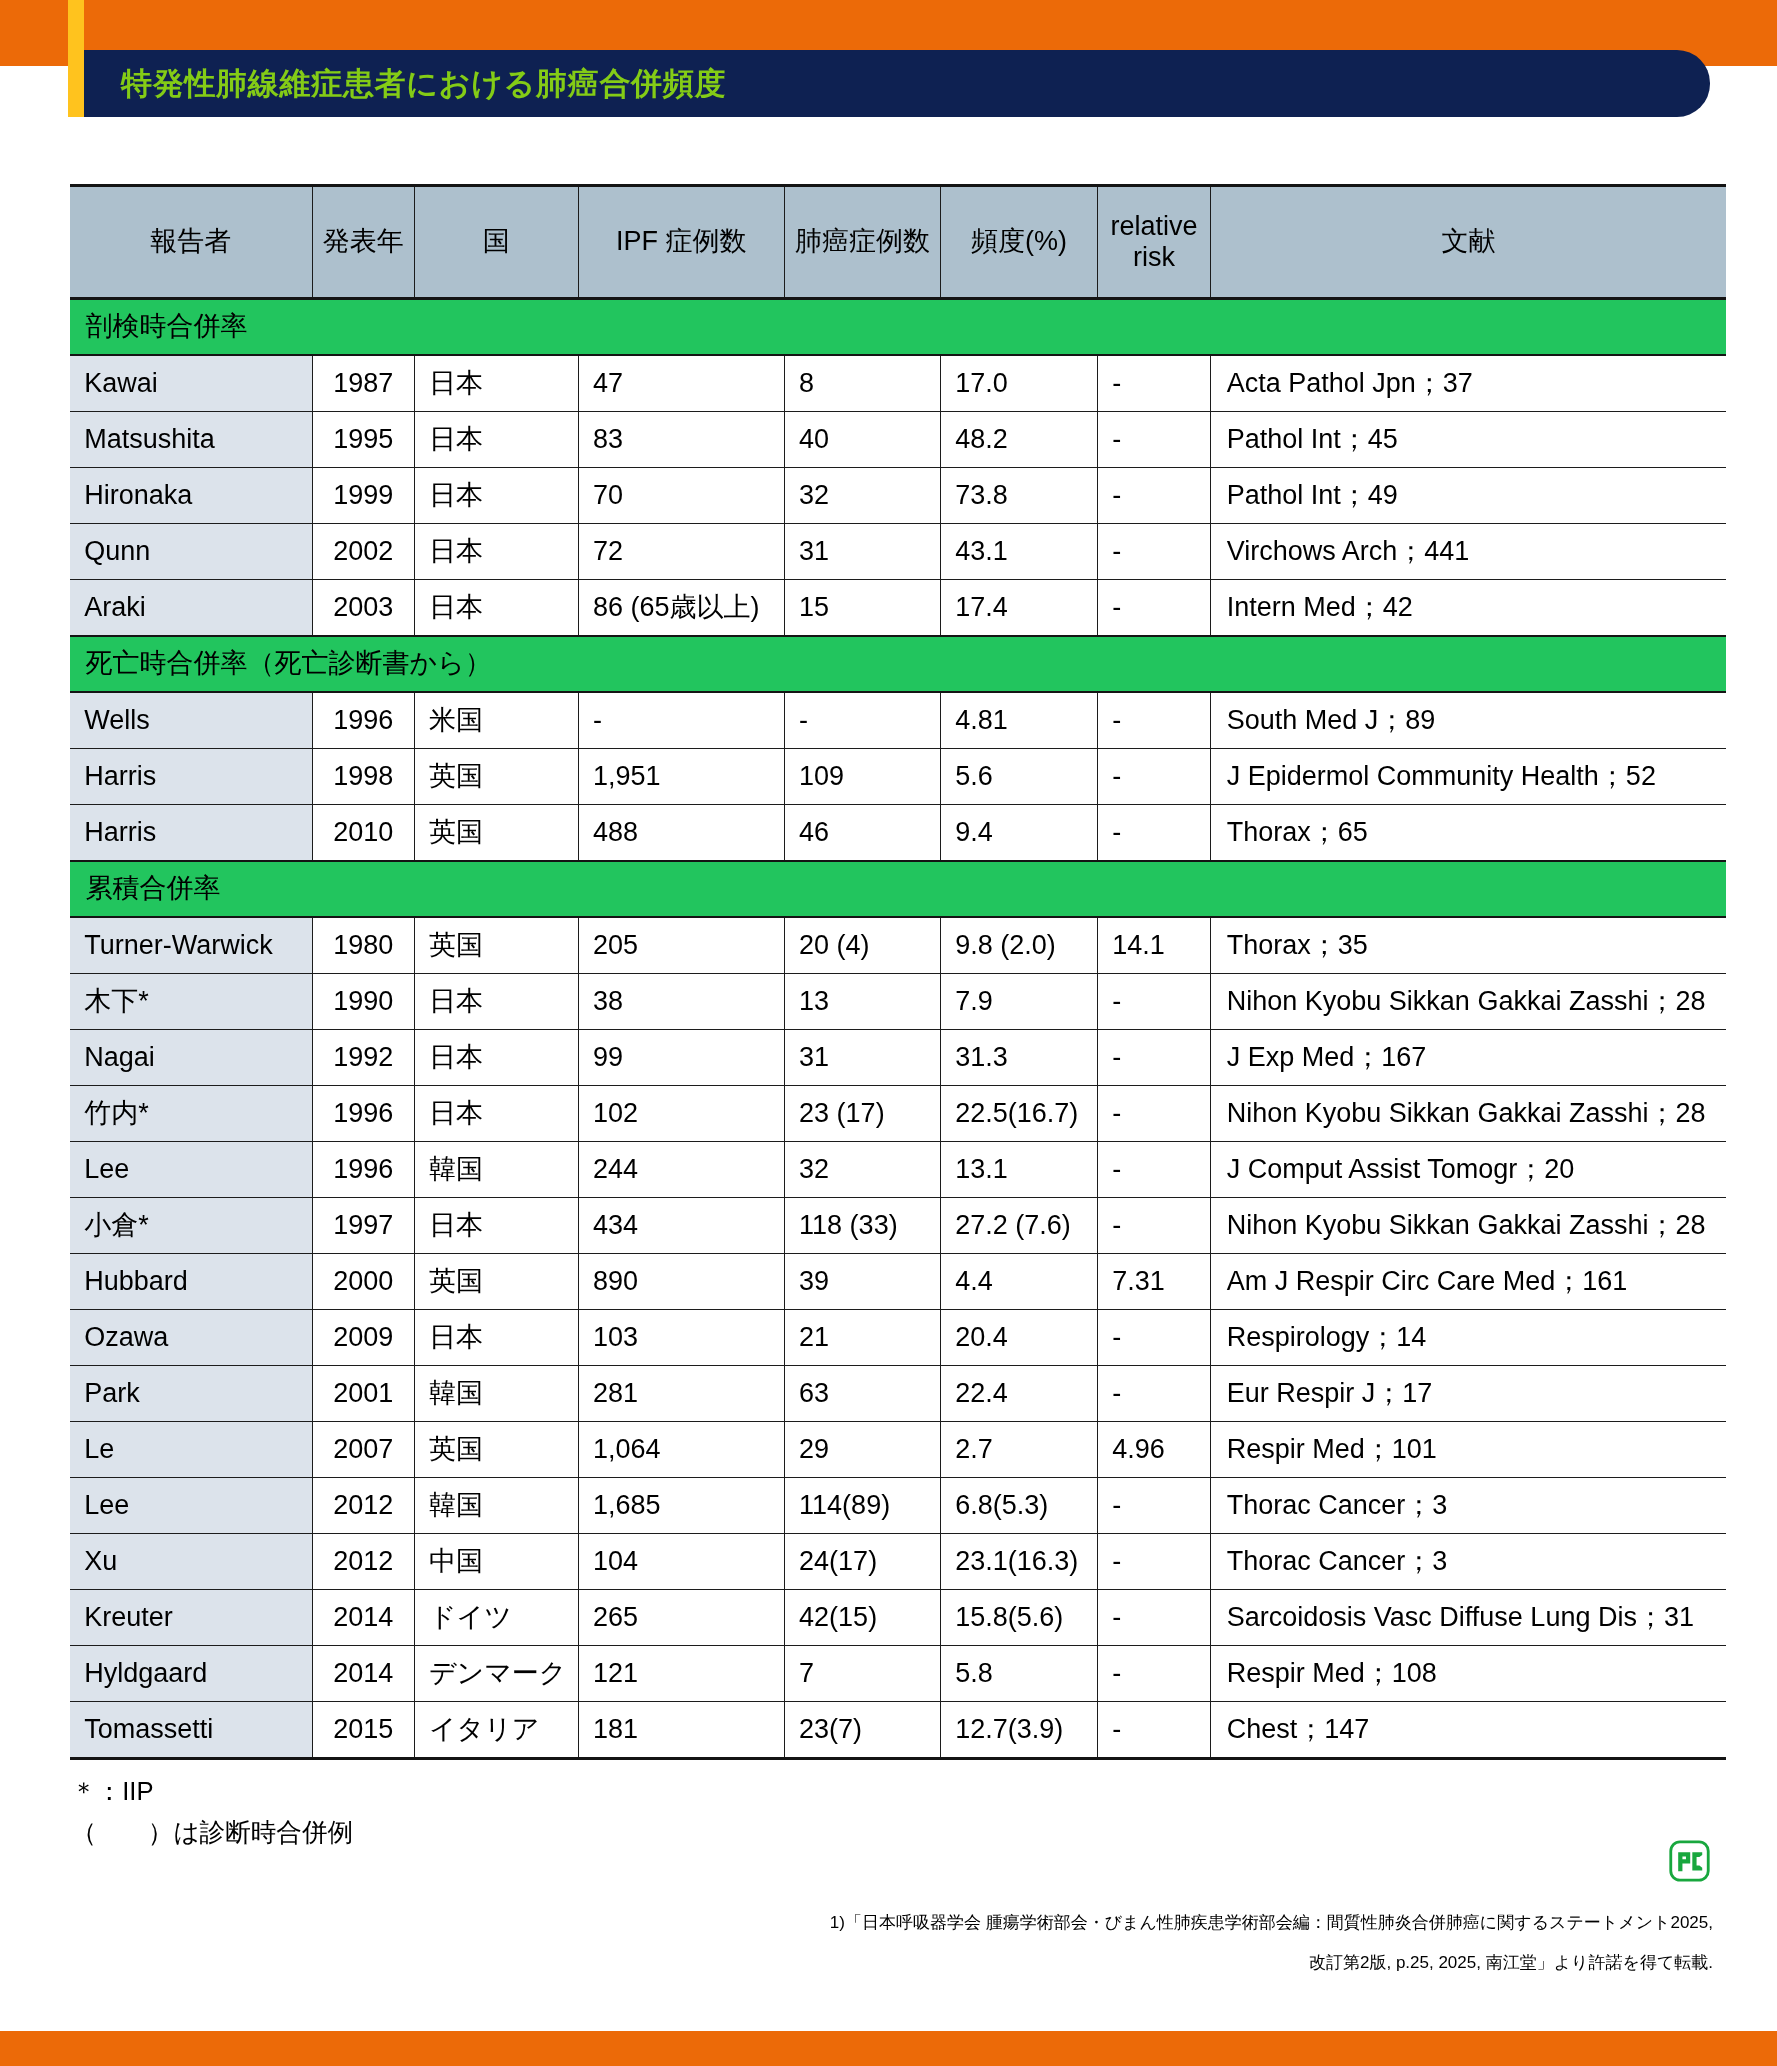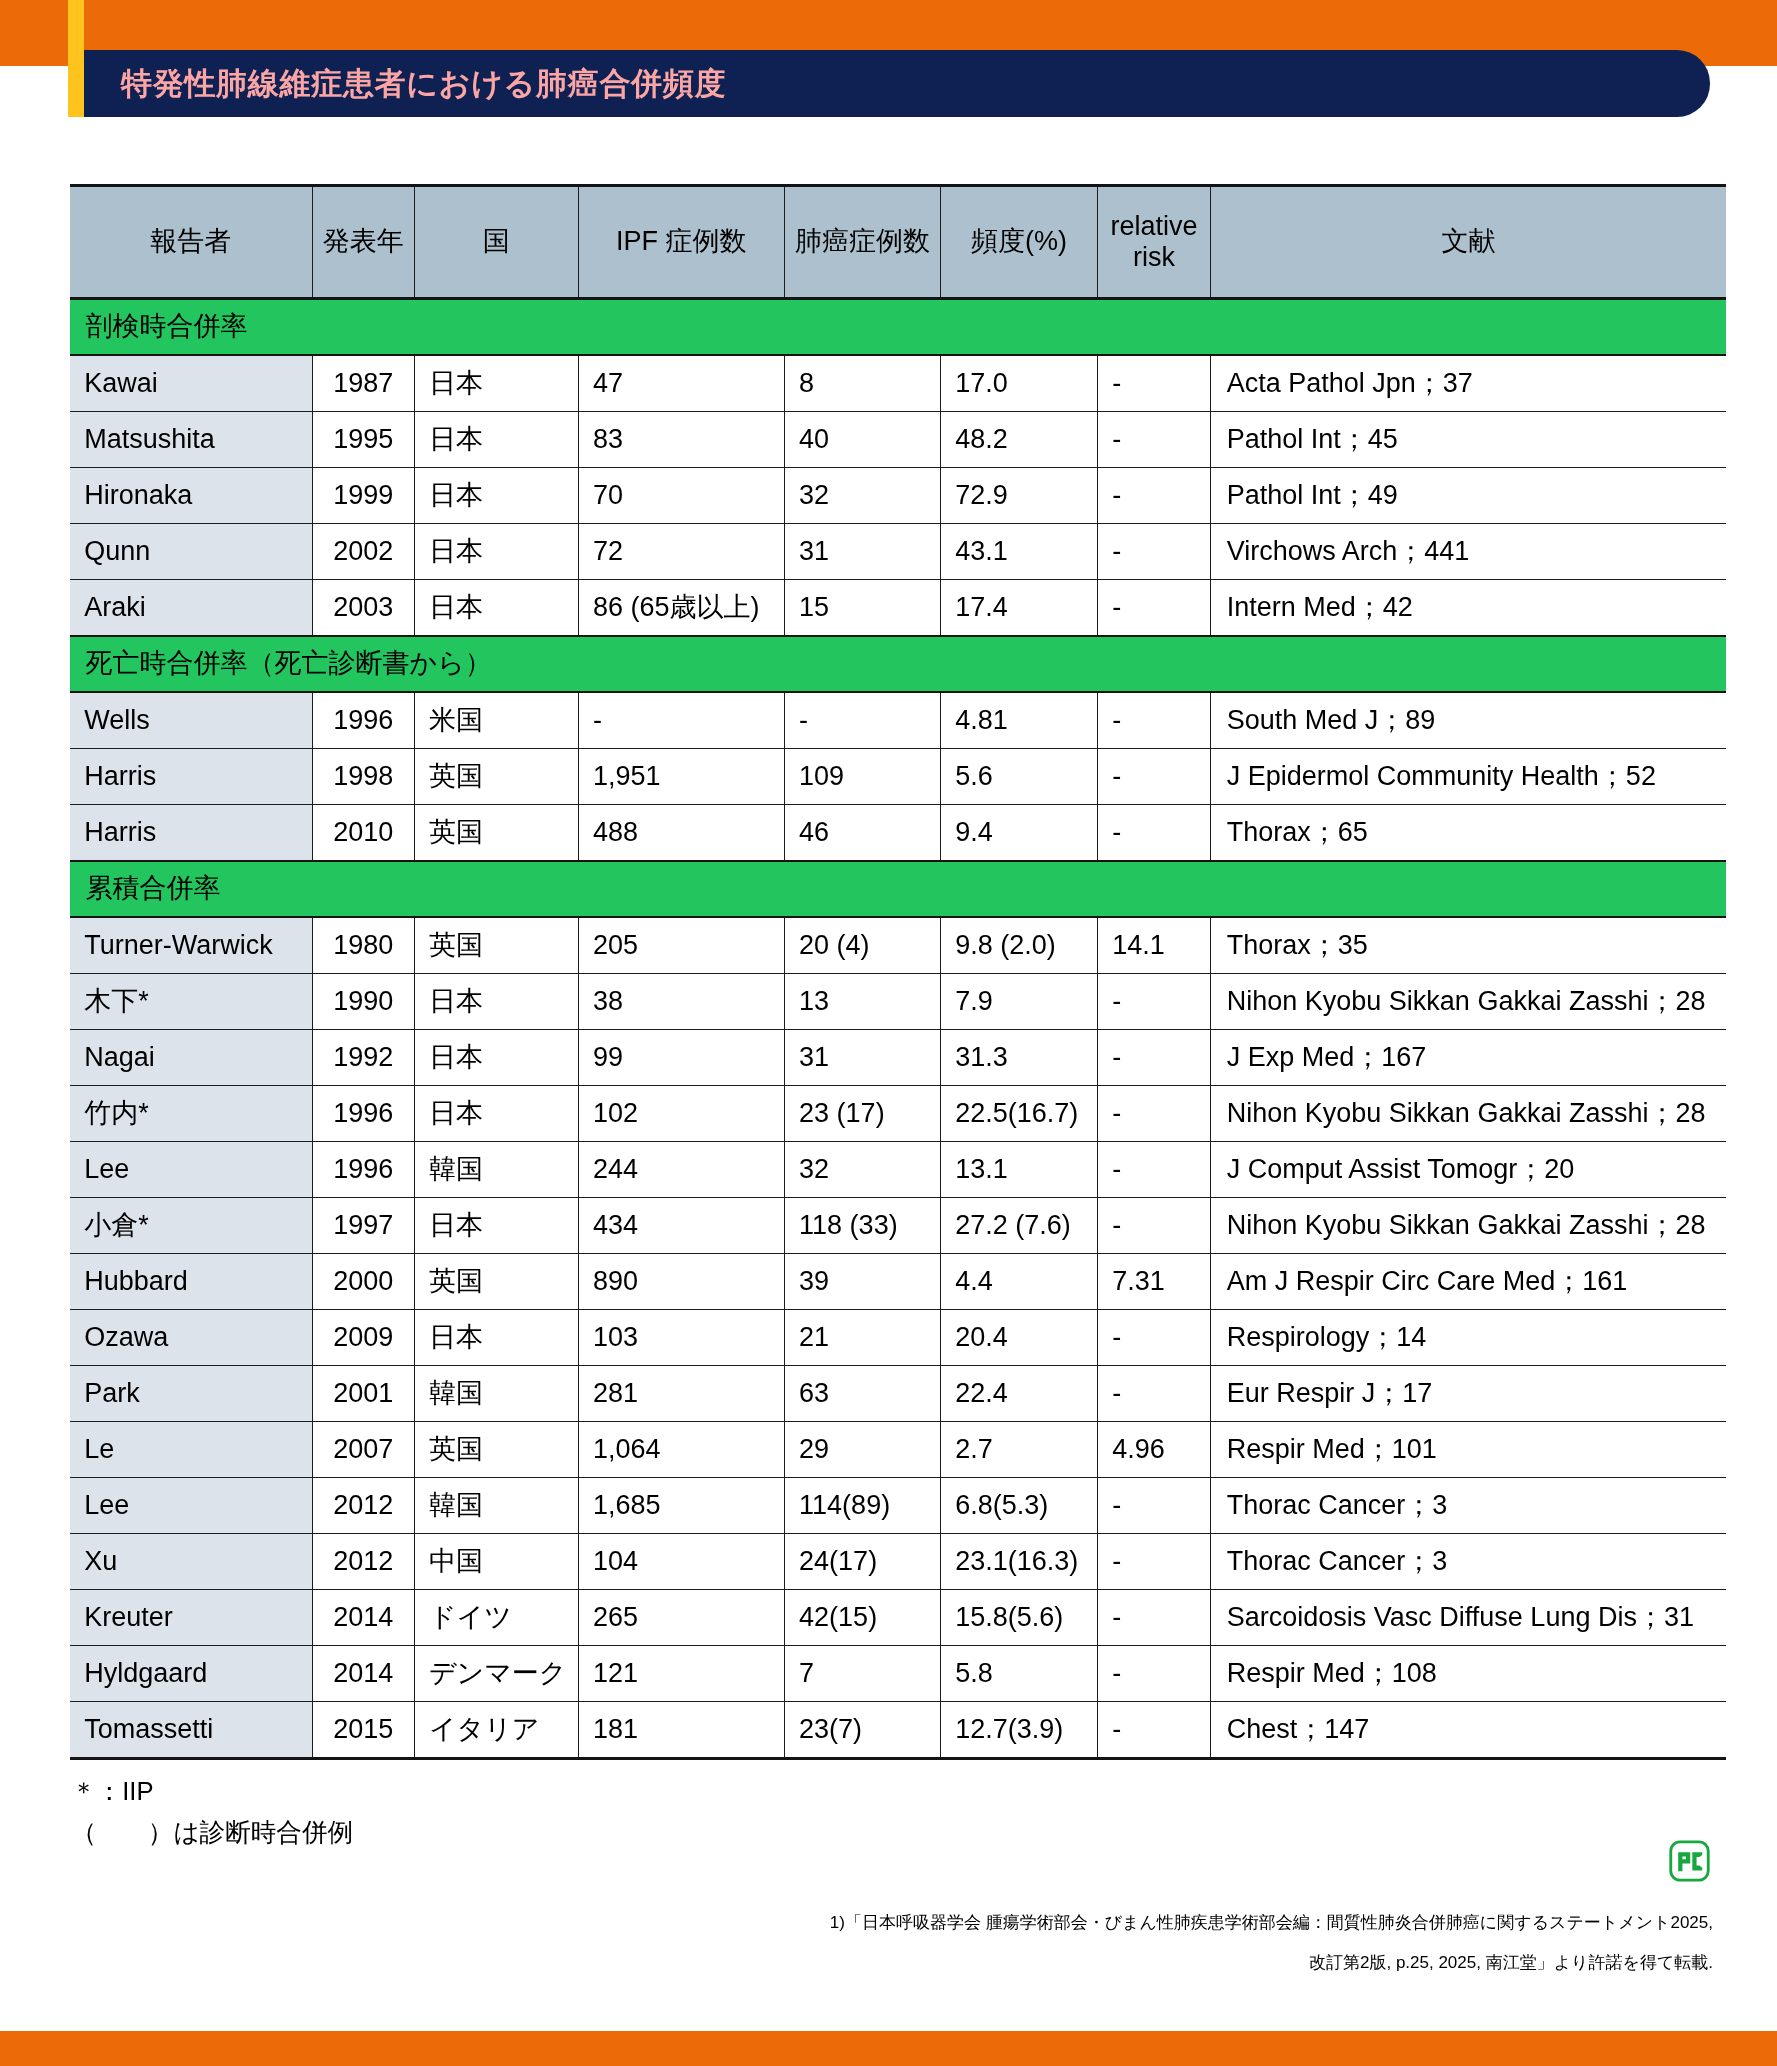--- a/index.html
+++ b/index.html
@@ -4,21 +4,21 @@
 <style>
   html,body{margin:0;padding:0;background:#ffffff;}
   body{font-family:"Liberation Sans","DejaVu Sans",sans-serif;color:#000;}
   .page{position:relative;width:1777px;height:2066px;background:#fff;overflow:hidden;}
 
   
   .top-orange{position:absolute;left:0;top:0;width:1777px;height:66px;background:#EC6A08;}
   .yellow-stripe{position:absolute;left:68px;top:0;width:16.4px;height:117px;background:#FFC31E;}
   .title-bar{position:absolute;left:84px;top:50px;width:1626px;height:67px;background:#0E2152;
              border-radius:0 33px 33px 0;display:flex;align-items:center;}
-  .title-bar .t{color:#fca5a5;font-size:31px;font-weight:700;padding-left:37px;letter-spacing:0.7px;}
+  .title-bar .t{color:#84cc16;font-size:31px;font-weight:700;padding-left:37px;letter-spacing:0.7px;}
 
   
   .tbl-wrap{position:absolute;left:70px;top:184px;width:1656px;}
   table{border-collapse:collapse;table-layout:fixed;width:1656px;
         border-top:3.6px solid #141414;border-bottom:3.6px solid #141414;font-size:27px;}
   th,td{vertical-align:middle;font-weight:400;line-height:1.15;}
   thead th{background:#ADC0CD;height:110px;text-align:center;border-bottom:3.6px solid #141414;
            font-size:27px;font-weight:400;padding:0 4.3px;}
   thead th + th, tbody td + td{border-left:1.4px solid #1c1c1c;}
   tbody td{height:55px;background:#fff;border-bottom:1.4px solid #1c1c1c;padding:0 7.1px 0 14.2px;}
@@ -100,21 +100,21 @@
             <td class="c5">48.2</td>
             <td class="c6">-</td>
             <td class="c7">Pathol Int；45</td>
           </tr>
           <tr>
             <td class="c0">Hironaka</td>
             <td class="c1">1999</td>
             <td class="c2">日本</td>
             <td class="c3">70</td>
             <td class="c4">32</td>
-            <td class="c5">72.9</td>
+            <td class="c5">73.8</td>
             <td class="c6">-</td>
             <td class="c7">Pathol Int；49</td>
           </tr>
           <tr>
             <td class="c0">Qunn</td>
             <td class="c1">2002</td>
             <td class="c2">日本</td>
             <td class="c3">72</td>
             <td class="c4">31</td>
             <td class="c5">43.1</td>

